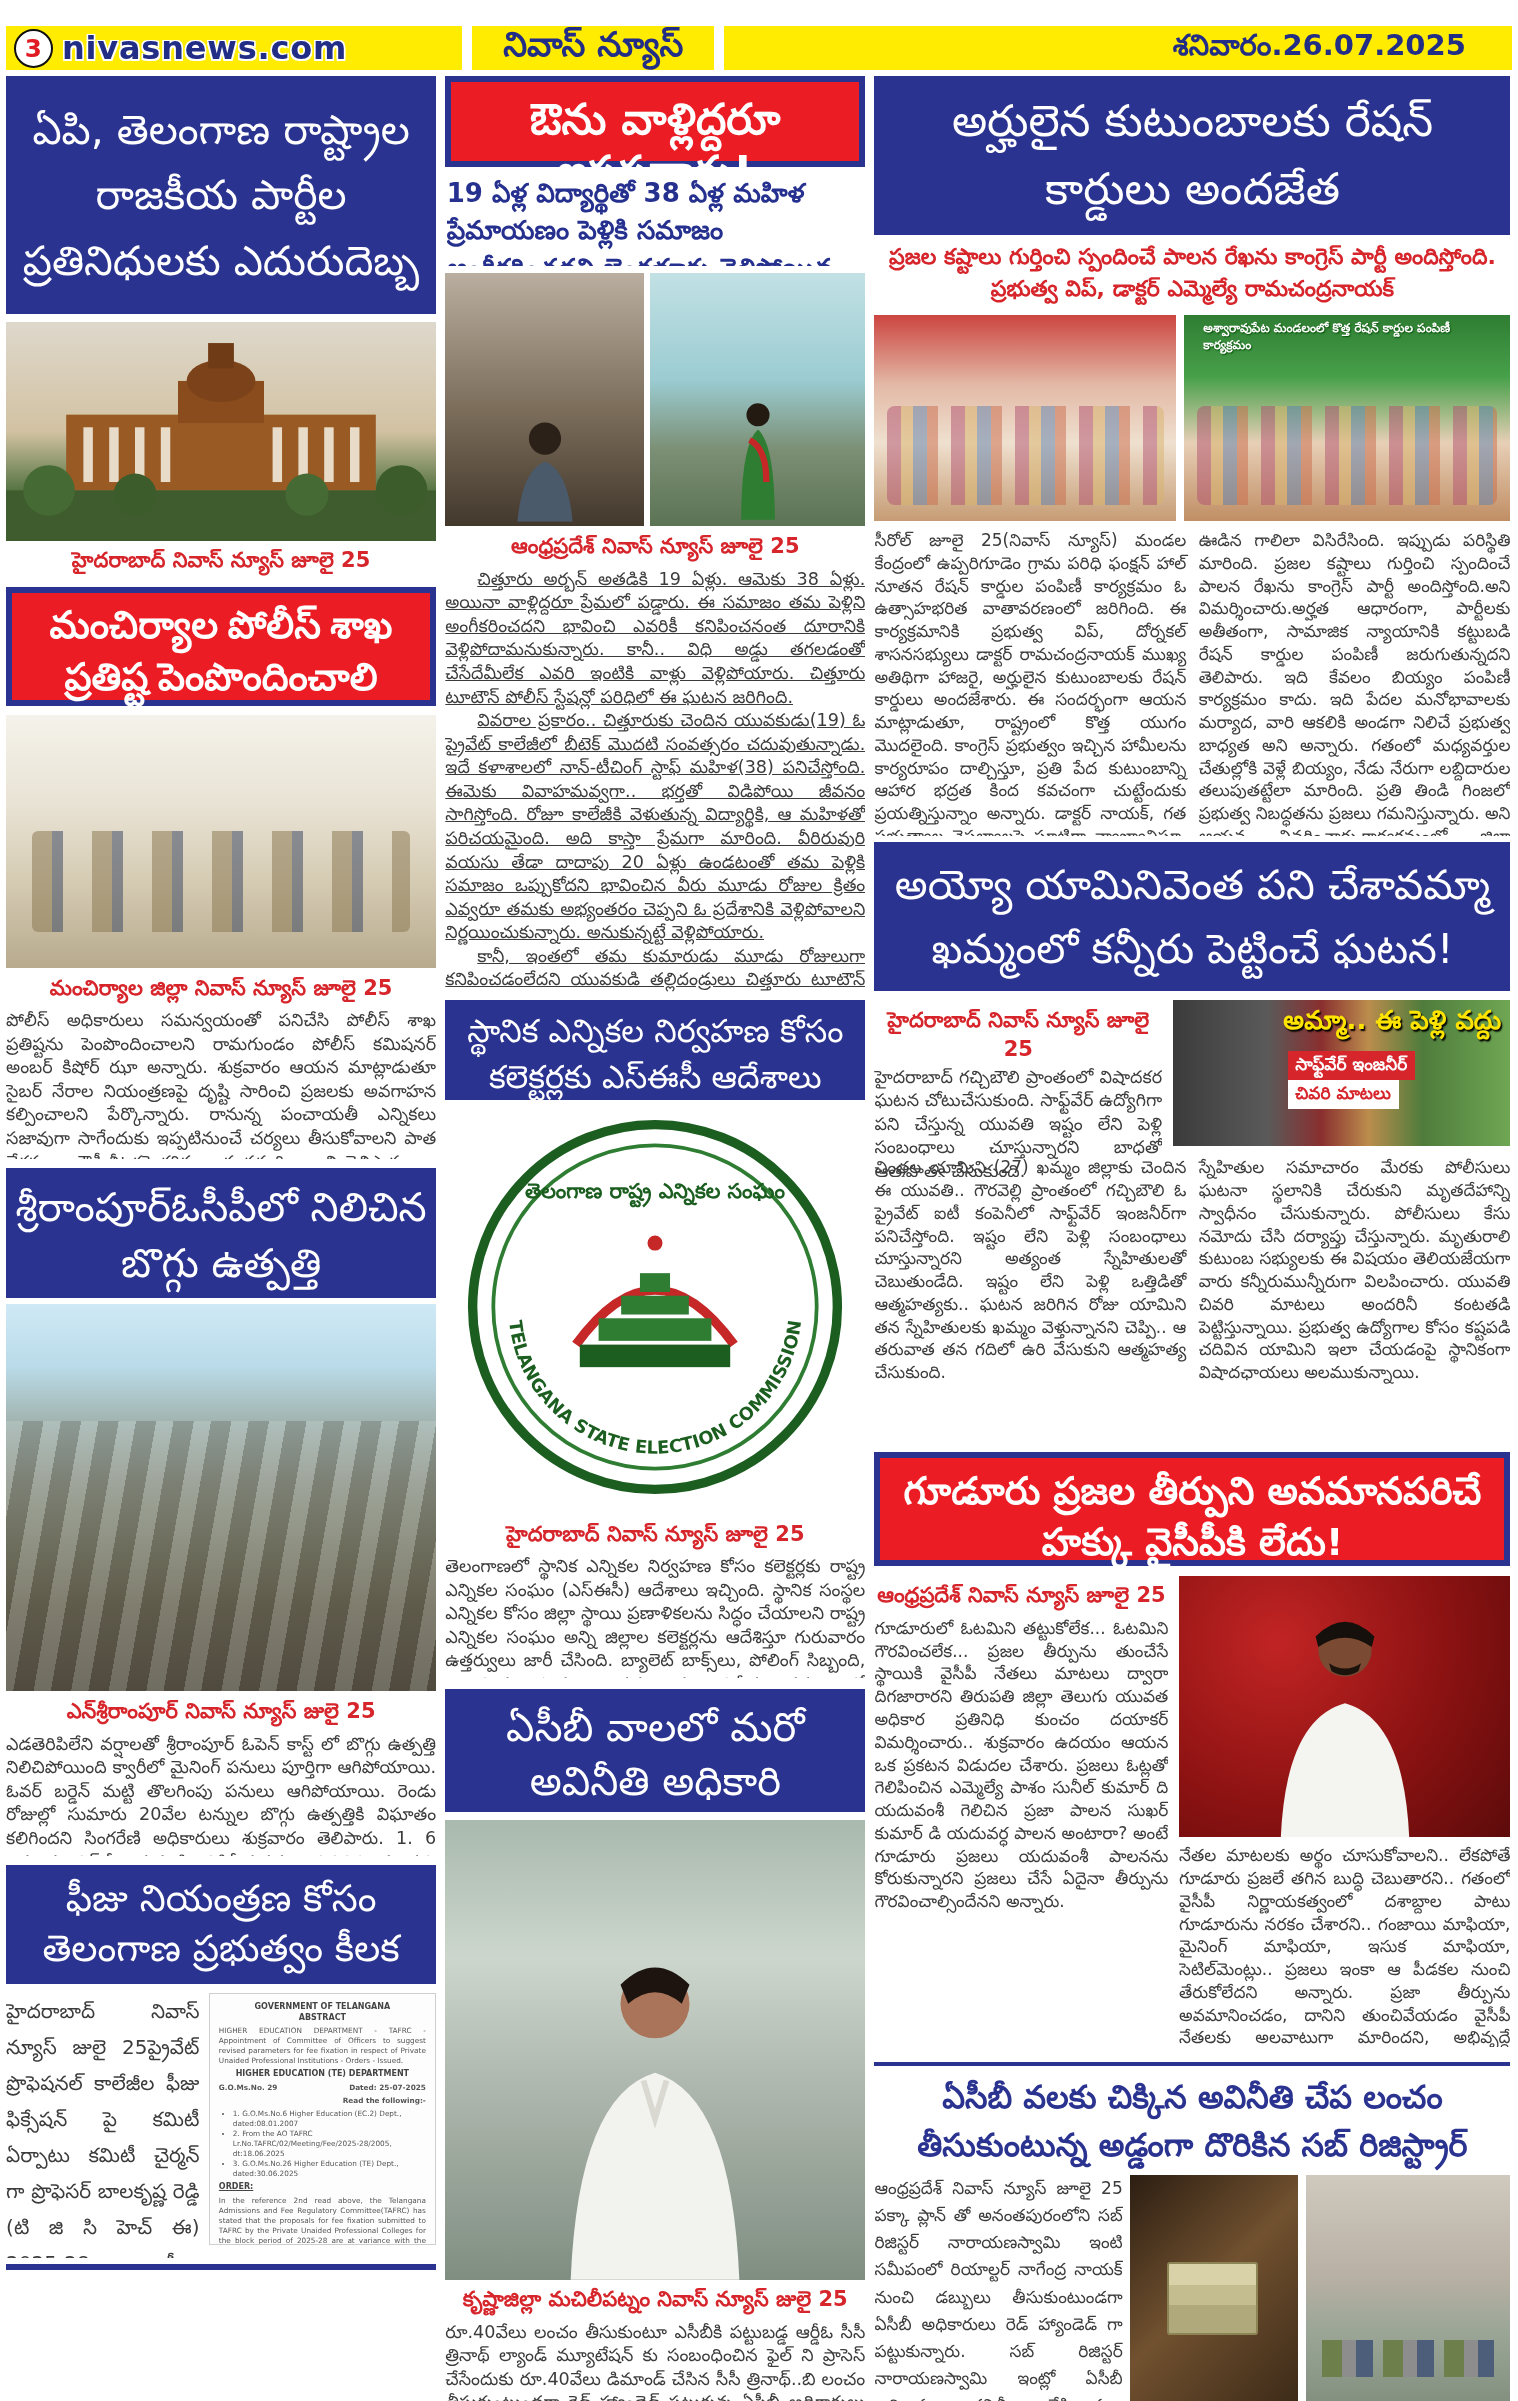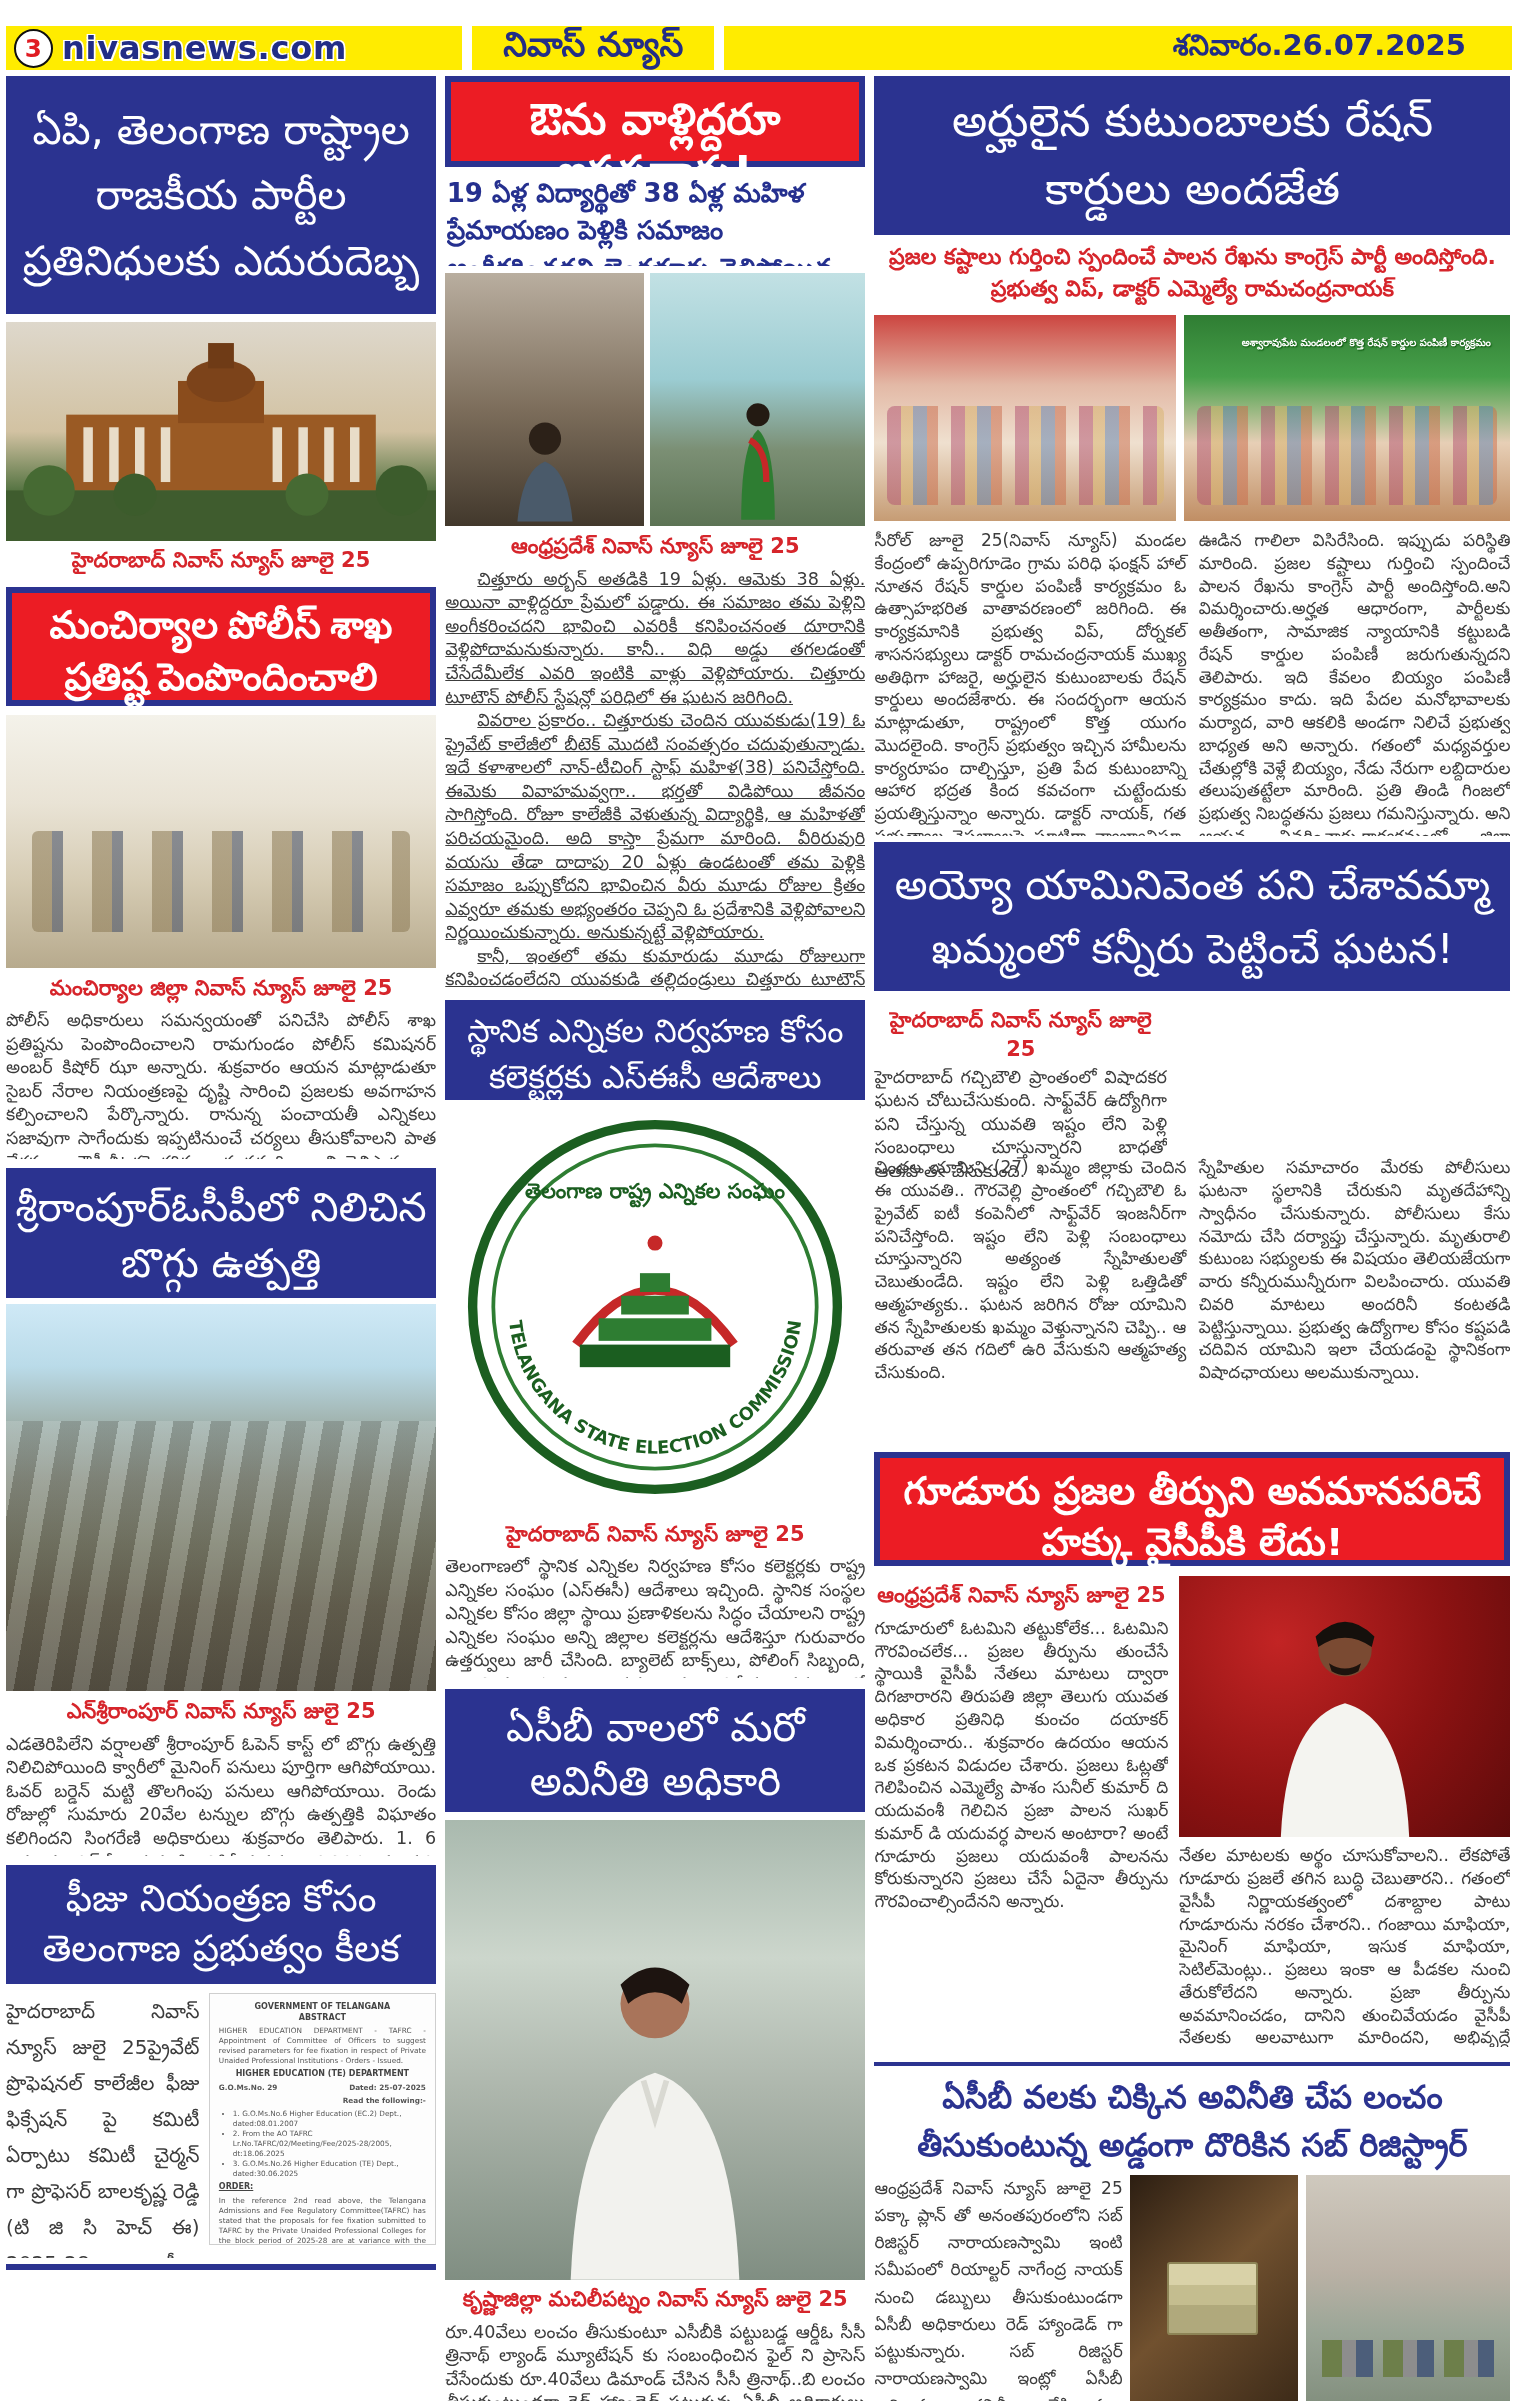--- a/index.html
+++ b/index.html
@@ -51,22 +51,22 @@
   .ph-bribe{background:linear-gradient(135deg,#2c1e12 0%,#71512f 48%,#3c2a18 100%);}
   .ph-bribe:after{content:"";position:absolute;left:22%;top:38%;width:52%;height:30%;
      background:linear-gradient(180deg,#d9d2a8 0 30%,#c4bd8f 30% 60%,#b0a97c 60% 100%);border:2.3px solid #8d8456;border-radius:3.1px;}
   .ph-desk{background:linear-gradient(180deg,#cfc9be 0%,#bab1a5 42%,#9ba697 68%,#828f7e 100%);}
   .ph-desk:after{content:"";position:absolute;left:8%;right:8%;bottom:12%;height:16%;
      background:repeating-linear-gradient(90deg,#6d7f4a 0 20px,#8d8d8d 20px 34px,#4c5e7a 34px 51px,transparent 51px 61px);}
   .inset-title{position:absolute;top:4.6px;left:32%;right:2%;color:#ffe400;font-weight:bold;font-size:26px;text-align:center;
      text-shadow:1.5px 1.5px 1.5px #000;}
   .inset-bar1{position:absolute;top:51px;left:34%;background:#d6252b;color:#fff;font-weight:bold;font-size:17px;padding:2.3px 7.7px;}
   .inset-bar2{position:absolute;top:80px;left:34%;background:#fff;color:#d6252b;font-weight:bold;font-size:17px;padding:2.3px 7.7px;}
-  .ration-overlay{position:absolute;top:6.1px;left:6%;right:6%;color:#fff;font-weight:bold;font-size:10px;text-align:right;
-     text-shadow:0.8px 0.8px 1.5px #004d00;margin-top:16px;}
+  .ration-overlay{position:absolute;top:6.1px;left:6%;right:6%;color:#fff;font-weight:bold;font-size:12px;text-align:left;
+     text-shadow:0.8px 0.8px 1.5px #004d00;}
   
   .doc{background:#fdfdfd;border:0.8px solid #cfcfcf;padding:7.7px 9.2px;box-sizing:border-box;overflow:hidden;
        color:#555;font-size:7.3px;line-height:1.35;}
   .doc .dh{font-weight:bold;text-align:center;font-size:8px;color:#444;}
   .doc .dp{margin:3.1px 0;text-align:justify;}
   .doc .dline{display:flex;justify-content:space-between;margin:3.1px 0;font-weight:bold;}
   .doc ul{margin:1.5px 0 3.1px 14px;padding:0;}
   .doc li{margin:0.8px 0;}
   .rule-blue{border-bottom:6.1px solid #2b3390;margin-top:6.1px;}
   
@@ -243,20 +243,25 @@
         <div class="body" style="font-size:17px;">ఊడిన గాలిలా విసిరేసింది. ఇప్పుడు పరిస్థితి మారింది. ప్రజల కష్టాలు గుర్తించి స్పందించే పాలన రేఖను కాంగ్రెస్ పార్టీ అందిస్తోంది.అని విమర్శించారు.అర్హత ఆధారంగా, పార్టీలకు అతీతంగా, సామాజిక న్యాయానికి కట్టుబడి రేషన్ కార్డుల పంపిణీ జరుగుతున్నదని తెలిపారు. ఇది కేవలం బియ్యం పంపిణీ కార్యక్రమం కాదు. ఇది పేదల మనోభావాలకు మర్యాద, వారి ఆకలికి అండగా నిలిచే ప్రభుత్వ బాధ్యత  అని అన్నారు. గతంలో మధ్యవర్తుల చేతుల్లోకి వెళ్లే బియ్యం, నేడు నేరుగా లబ్దిదారుల తలుపుతట్టేలా మారింది. ప్రతి తిండి గింజలో ప్రభుత్వ నిబద్ధతను ప్రజలు గమనిస్తున్నారు. అని ఆయన వివరించారు.కార్యక్రమంలో జిల్లా నాయకత్వం, మండల నాయకులు, అధికార ప్రముఖులు, మాజీ ప్రజా ప్రతినిధులు, కాంగ్రెస్ కార్యకర్తలు పెద్ద ఎత్తున పాల్గొన్నారు.</div>
       </div>
 
       <div class="bb" style="font-size:41px;line-height:1.55;padding:12.3px 7.7px;height:149px;margin-top:6.1px;">అయ్యో యామినివెంత పని చేశావమ్మా ఖమ్మంలో కన్నీరు పెట్టించే ఘటన!</div>
 
       <div style="display:flex;gap:10.7px;margin-top:9.2px;height:150px;">
         <div style="width:46%;">
           <div class="cap">హైదరాబాద్ నివాస్ న్యూస్ జూలై 25</div>
           <div class="body clamp" style="height:111px;">హైదరాబాద్ గచ్చిబౌలి ప్రాంతంలో విషాదకర ఘటన చోటుచేసుకుంది. సాఫ్ట్‌వేర్ ఉద్యోగిగా పని చేస్తున్న యువతి ఇష్టం లేని పెళ్లి సంబంధాలు చూస్తున్నారని బాధతో ఆత్మహత్య చేసుకుంది.</div>
         </div>
+        <div class="ph ph-inset" style="width:54%;height:146px;">
+          <div class="inset-title">అమ్మా.. ఈ పెళ్లి వద్దు</div>
+          <div class="inset-bar1">సాఫ్ట్‌వేర్ ఇంజనీర్</div>
+          <div class="inset-bar2">చివరి మాటలు</div>
+        </div>
       </div>
 
       <div class="twocol clamp" style="height:290px;margin-top:6.1px;">
         <div class="body" style="font-size:17px;">చింతల యామిని (27) ఖమ్మం జిల్లాకు చెందిన ఈ యువతి.. గౌరవెల్లి ప్రాంతంలో గచ్చిబౌలి ఓ ప్రైవేట్ ఐటీ కంపెనీలో సాఫ్ట్‌వేర్ ఇంజనీర్‌గా పనిచేస్తోంది. ఇష్టం లేని పెళ్లి సంబంధాలు చూస్తున్నారని అత్యంత స్నేహితులతో చెబుతుండేది. ఇష్టం లేని పెళ్లి ఒత్తిడితో ఆత్మహత్యకు.. ఘటన జరిగిన రోజు యామిని తన స్నేహితులకు ఖమ్మం వెళ్తున్నానని చెప్పి.. ఆ తరువాత తన గదిలో ఉరి వేసుకుని ఆత్మహత్య చేసుకుంది.</div>
         <div class="body" style="font-size:17px;">స్నేహితుల సమాచారం మేరకు పోలీసులు ఘటనా స్థలానికి చేరుకుని మృతదేహాన్ని స్వాధీనం చేసుకున్నారు. పోలీసులు కేసు నమోదు చేసి దర్యాప్తు చేస్తున్నారు. మృతురాలి కుటుంబ సభ్యులకు ఈ విషయం తెలియజేయగా వారు కన్నీరుమున్నీరుగా విలపించారు. యువతి చివరి మాటలు అందరినీ కంటతడి పెట్టిస్తున్నాయి. ప్రభుత్వ ఉద్యోగాల కోసం కష్టపడి చదివిన యామిని ఇలా చేయడంపై స్థానికంగా విషాదఛాయలు అలముకున్నాయి.</div>
       </div>
 
       <div class="br" style="font-size:38px;line-height:1.35;padding:7.7px 6.1px;height:114px;margin-top:6.1px;">గూడూరు ప్రజల తీర్పుని అవమానపరిచే హక్కు వైసీపీకి లేదు!</div>
 
       <div style="display:flex;gap:10.7px;margin-top:9.2px;height:480px;">

